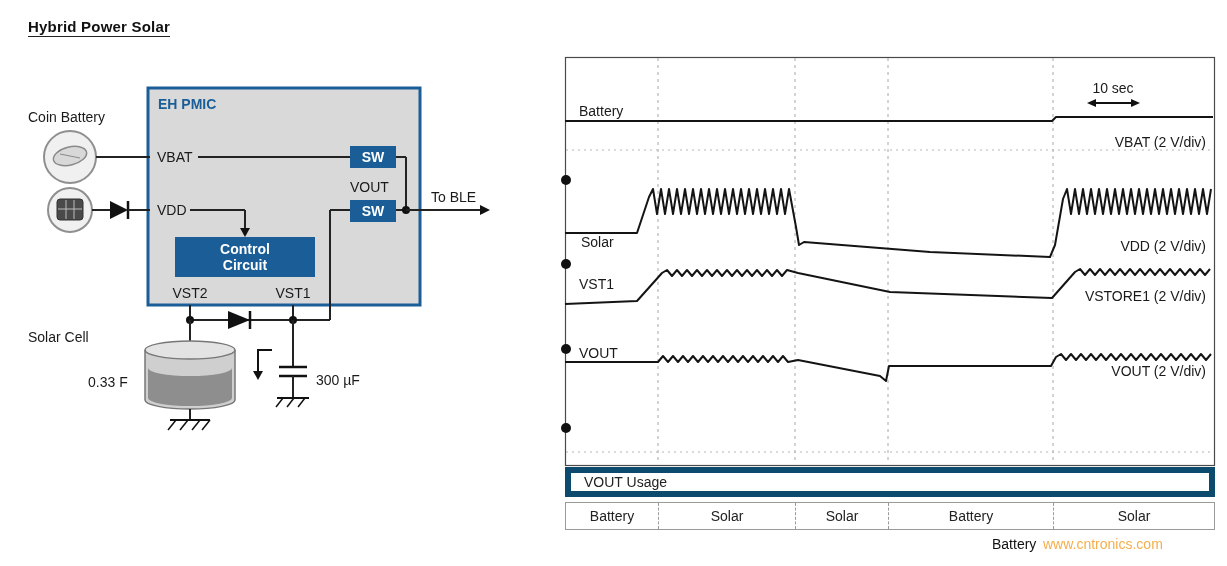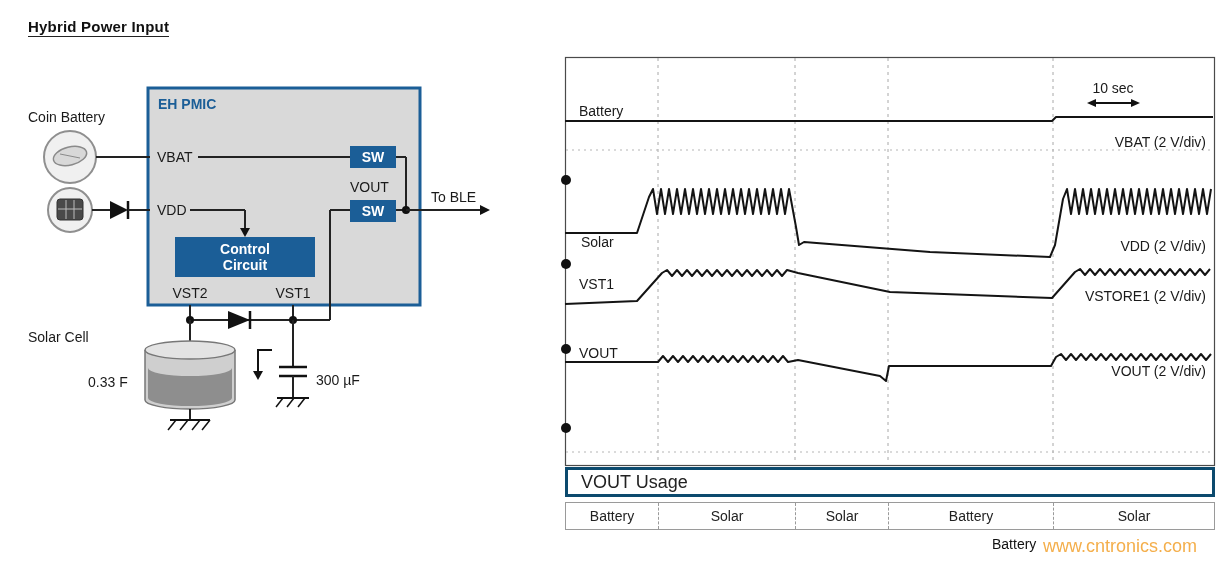--- a/index.html
+++ b/index.html
@@ -12,26 +12,26 @@
   svg text{font-family:"Liberation Sans",sans-serif;fill:#1a1a1a;font-size:14px}
   .svg-bold{font-weight:700}
   .blue-fill{fill:var(--accent_blue,#1b5e97)}
   .blue-stroke{stroke:var(--accent_blue,#1b5e97)}
   .blue-text{fill:var(--accent_blue,#1b5e97)}
   .white-text{fill:#fff}
   .wire{stroke:#222;stroke-width:2;fill:none}
   .trace{stroke:#141414;stroke-width:2;fill:none;stroke-linejoin:round}
   .grid-dash{stroke:#a8a8a8;stroke-width:1;stroke-dasharray:3 4}
   .grid-dot{stroke:#b5b5b5;stroke-width:1;stroke-dasharray:2 4}
-  .usage-row{left:565px;top:467px;width:650px;height:30px;border:3px solid #0c4a6e;display:flex;align-items:center;padding-left:13px;font-size:18px;color:#222;background:#fff}
+  .usage-row{left:565px;top:467px;width:650px;height:30px;border:6px solid #0c4a6e;display:flex;align-items:center;padding-left:13px;font-size:14px;color:#222;background:#fff}
   .segment-row{left:565px;top:502px;width:650px;height:28px;border:1px solid #9a9a9a;display:flex;background:#fff}
   .segment-cell{display:flex;align-items:center;justify-content:center;font-size:14px;color:#222;border-left:1px dashed #9a9a9a;height:100%}
   .segment-cell:first-child{border-left:none}
   .caption{left:992px;top:536px;font-size:14px;color:#111}
-  .watermark{left:1043px;top:536px;font-size:18px;color:var(--watermark_orange,#f3a638);opacity:.9}
+  .watermark{left:1043px;top:536px;font-size:14px;color:var(--watermark_orange,#f3a638);opacity:.9}
 </style>
 </head>
 <body>
 
 <div class="canvas">
 
   <svg width="1227" height="566" viewBox="0 0 1227 566">
 
     <rect x="148" y="88" width="272" height="217" fill="#d9d9d9" class="blue-stroke" stroke-width="3"></rect>
     <text x="158" y="109" font-size="15" class="svg-bold blue-text">EH PMIC</text>
@@ -174,21 +174,21 @@
     <text x="579" y="289">VST1</text>
     <text x="579" y="358">VOUT</text>
 
     <text x="1206" y="147" text-anchor="end">VBAT  (2 V/div)</text>
     <text x="1206" y="251" text-anchor="end">VDD  (2 V/div)</text>
     <text x="1206" y="301" text-anchor="end">VSTORE1  (2 V/div)</text>
     <text x="1206" y="376" text-anchor="end">VOUT  (2 V/div)</text>
   </svg>
 
   <div class="abs" style="left:28px;top:18px">
-    <span class="title">Hybrid Power Input</span>
+    <span class="title">Hybrid Power Solar</span>
   </div>
 
   <div class="abs usage-row">
     <span>VOUT Usage</span>
   </div>
   <div class="abs segment-row">
     <div class="segment-cell" style="width:92px">Battery</div>
     <div class="segment-cell" style="width:137px">Solar</div>
     <div class="segment-cell" style="width:93px">Solar</div>
     <div class="segment-cell" style="width:165px">Battery</div>

